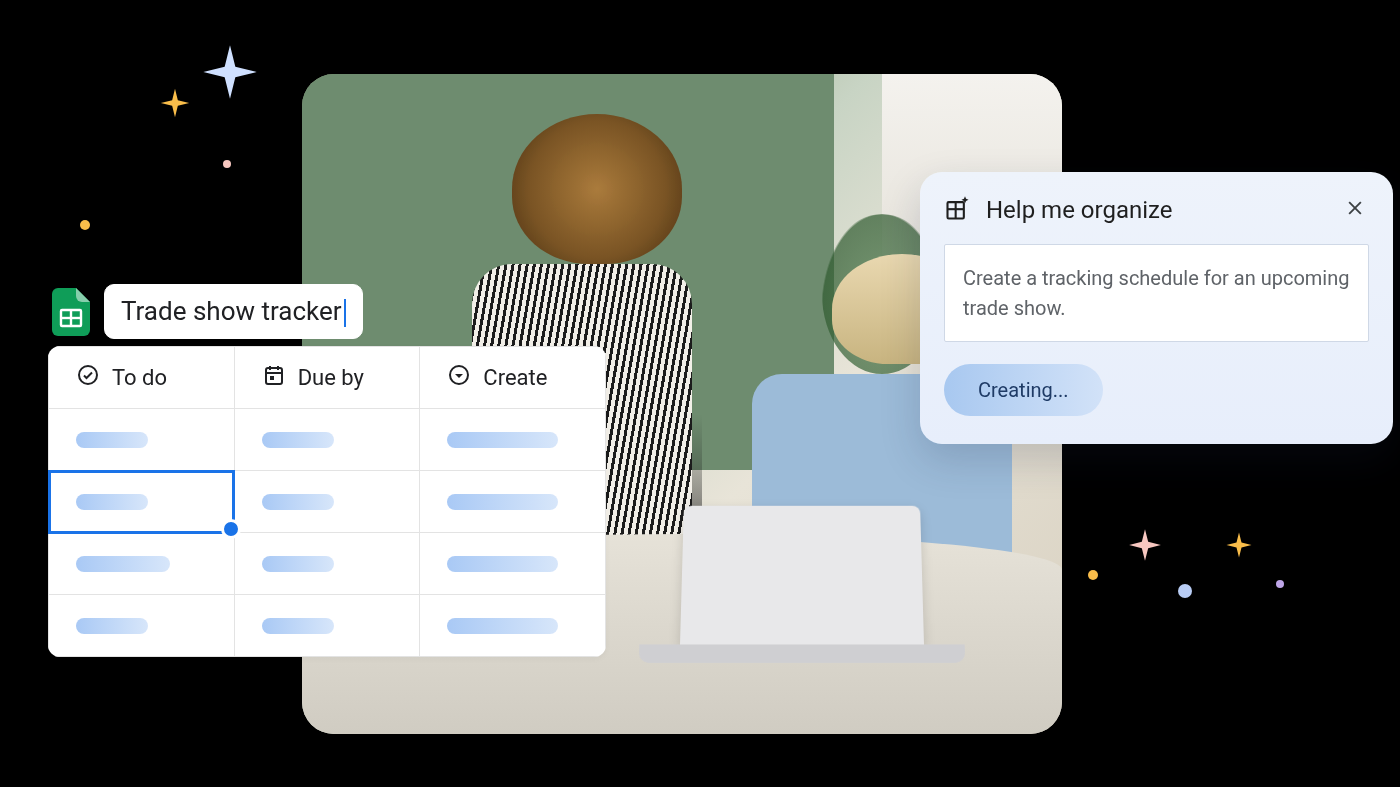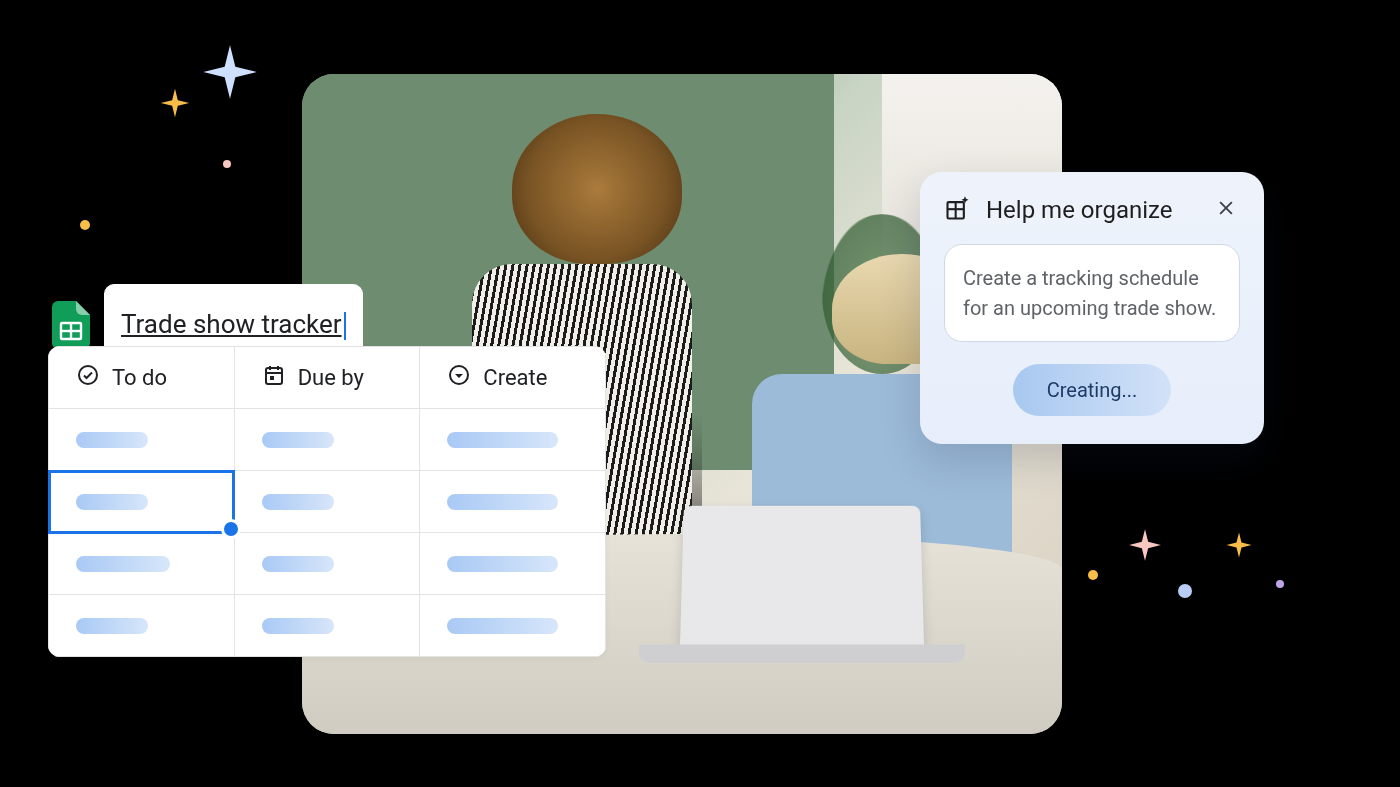--- a/index.html
+++ b/index.html
@@ -110,26 +110,25 @@
     align-items: center;
     gap: 14px;
   }
   .sheets-logo {
     width: 38px; height: 48px;
     position: relative;
   }
   .doc-title {
     background: #fff;
     border-radius: 10px;
-    padding: 24px 16px;
+    padding: 11px 16px;
     font-size: 26px;
     color: #202124;
     border: 1px solid #fff;
     position: relative;
-    text-decoration: underline;
   }
   .caret {
     display: inline-block;
     width: 2px; height: 28px;
     background: #1a73e8;
     vertical-align: middle;
     margin-left: 2px;
   }
 
   .grid {
@@ -190,21 +189,21 @@
     border: 3px solid #fff;
     border-radius: 50%;
     z-index: 3;
   }
 
   
   .panel {
     position: absolute;
     left: 920px;
     top: 172px;
-    width: 344px;
+    width: 473px;
     background: linear-gradient(180deg, #eef3fb 0%, #e7eefb 100%);
     border-radius: 22px;
     padding: 22px 24px 28px;
     box-shadow: 0 16px 40px rgba(30, 40, 70, .18);
   }
   .panel-header {
     display: flex;
     align-items: center;
     gap: 14px;
     margin-bottom: 18px;
@@ -217,30 +216,30 @@
   .close-btn {
     width: 28px; height: 28px;
     display: flex; align-items: center; justify-content: center;
     border-radius: 50%;
     cursor: pointer;
     color: #444;
   }
   .panel-input {
     background: #fff;
     border: 1px solid #cfd8e6;
-    border-radius: 18px;
+    border-radius: 2px;
     padding: 18px 18px;
     font-size: 20px;
     line-height: 1.5;
     color: #5f6368;
     min-height: 86px;
   }
   .panel-footer {
     display: flex;
-    justify-content: center;
+    justify-content: flex-start;
     margin-top: 22px;
   }
   .creating-btn {
     background: linear-gradient(90deg, #a8c8f0 0%, #d2e2f8 100%);
     border: none;
     border-radius: 999px;
     padding: 14px 34px;
     font-size: 20px;
     color: #1f3b66;
     font-family: inherit;

